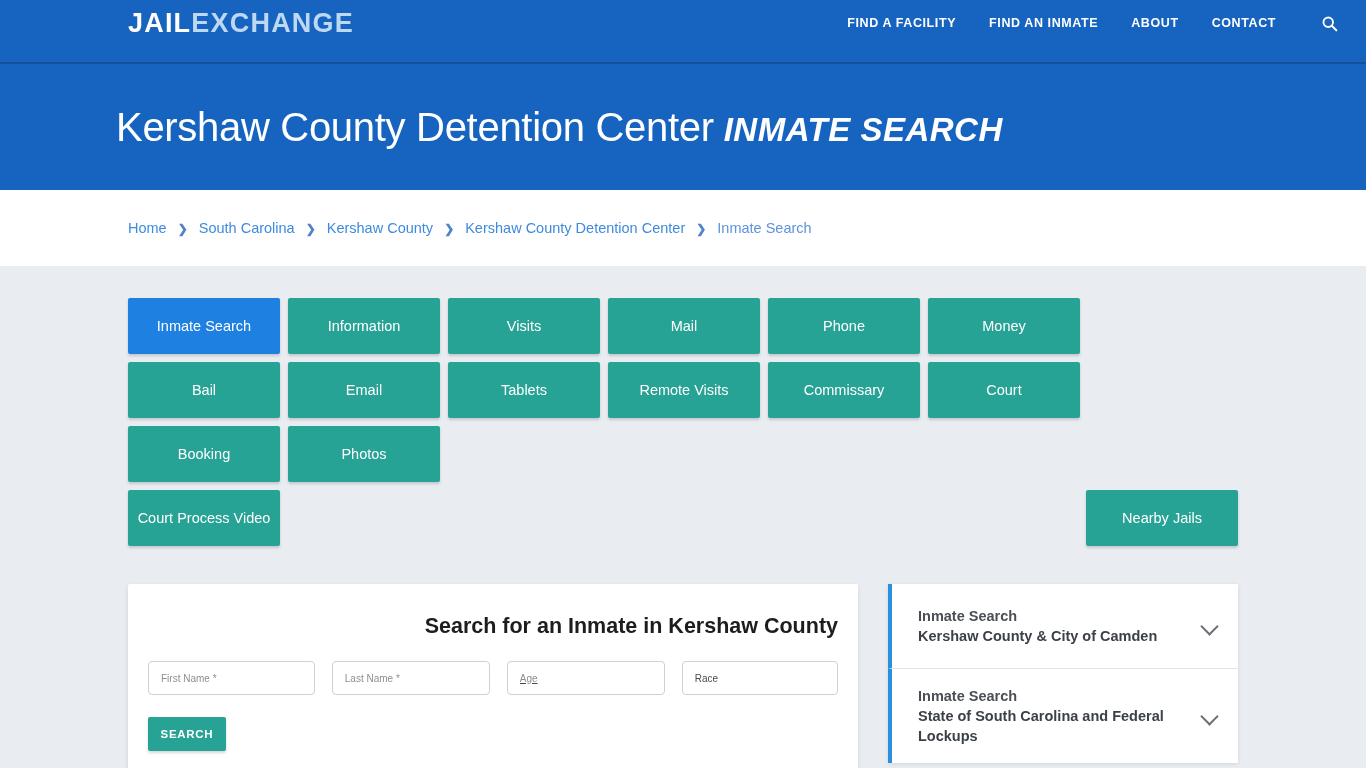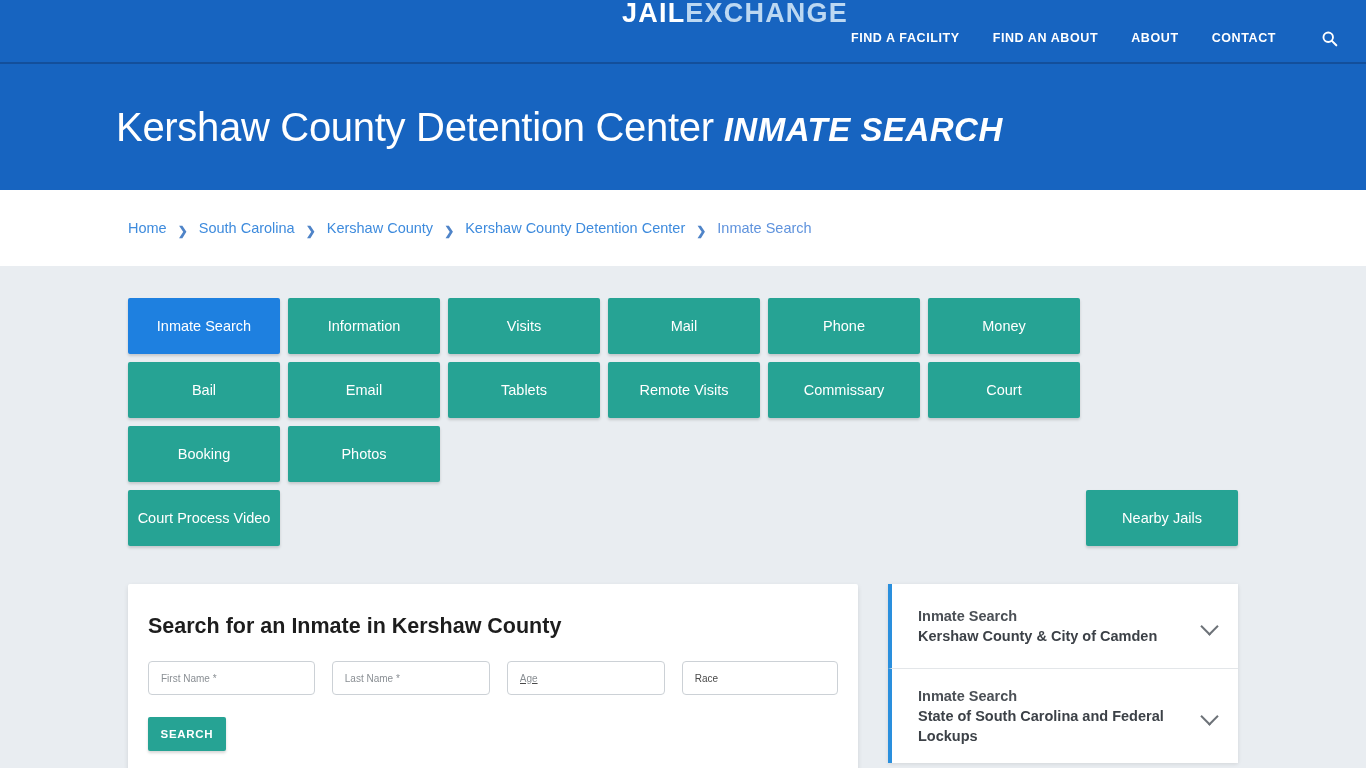--- a/index.html
+++ b/index.html
@@ -16,21 +16,20 @@
 
   
   .topnav {
     height: 64px;
     background: #1764c0;
     border-bottom: 2px solid #134f9b;
     display: flex;
     align-items: center;
     padding: 0 24px 16px 128px;
     position: relative;
-    flex-direction: column;
   }
   .logo {
     font-size: 27px;
     font-weight: bold;
     letter-spacing: 1.2px;
     line-height: 1;
     white-space: nowrap;
     user-select: none;
   }
   .logo .l-jail { color: #ffffff; }
@@ -89,21 +88,21 @@
   
   .crumbbar {
     background: #ffffff;
     height: 76px;
     display: flex;
     align-items: center;
     padding-left: 128px;
   }
   .crumbs {
     display: flex;
-    align-items: flex-end;
+    align-items: center;
     font-size: 14.5px;
   }
   .crumbs a {
     color: #3e8bdd;
     text-decoration: none;
     cursor: pointer;
     white-space: nowrap;
   }
   .crumbs .last { color: #5f93dd; }
   .sep {
@@ -168,21 +167,21 @@
   .rightcol { width: 350px; flex: 0 0 350px; }
 
   .card {
     background: #ffffff;
     box-shadow: 0 2px 5px rgba(0,0,0,0.10);
     border-radius: 2px;
   }
   .searchcard { padding: 24px 20px 44px 20px; }
   .searchcard h2 {
     margin: 6px 0 22px 0;
-    text-align: left;
+    text-align: right;
     font-size: 21.5px;
     color: #1d1d1d;
     font-weight: bold;
   }
   .fields {
     display: flex;
     gap: 17px;
     padding: 0 0 0 0;
   }
   .fields input[type=text],
@@ -278,21 +277,21 @@
 </style>
 </head>
 <body>
 
 <div class="topnav">
   <div class="logo">
     <span class="l-jail">JAIL</span><span class="l-ex">EXCHANGE</span>
   </div>
   <nav class="navlinks">
     <a class="navlink" href="#">FIND A FACILITY</a>
-    <a class="navlink" href="#">FIND AN ABOUT</a>
+    <a class="navlink" href="#">FIND AN INMATE</a>
     <a class="navlink" href="#">ABOUT</a>
     <a class="navlink" href="#">CONTACT</a>
     <span class="search-btn">
       <svg width="17" height="17" viewBox="0 0 20 20" fill="none" aria-hidden="true">
         <circle cx="8.5" cy="8.5" r="5.6" stroke="#ffffff" stroke-width="2.2"></circle>
         <line x1="12.8" y1="12.8" x2="18" y2="18" stroke="#ffffff" stroke-width="2.4" stroke-linecap="round"></line>
       </svg>
     </span>
   </nav>
 </div>

